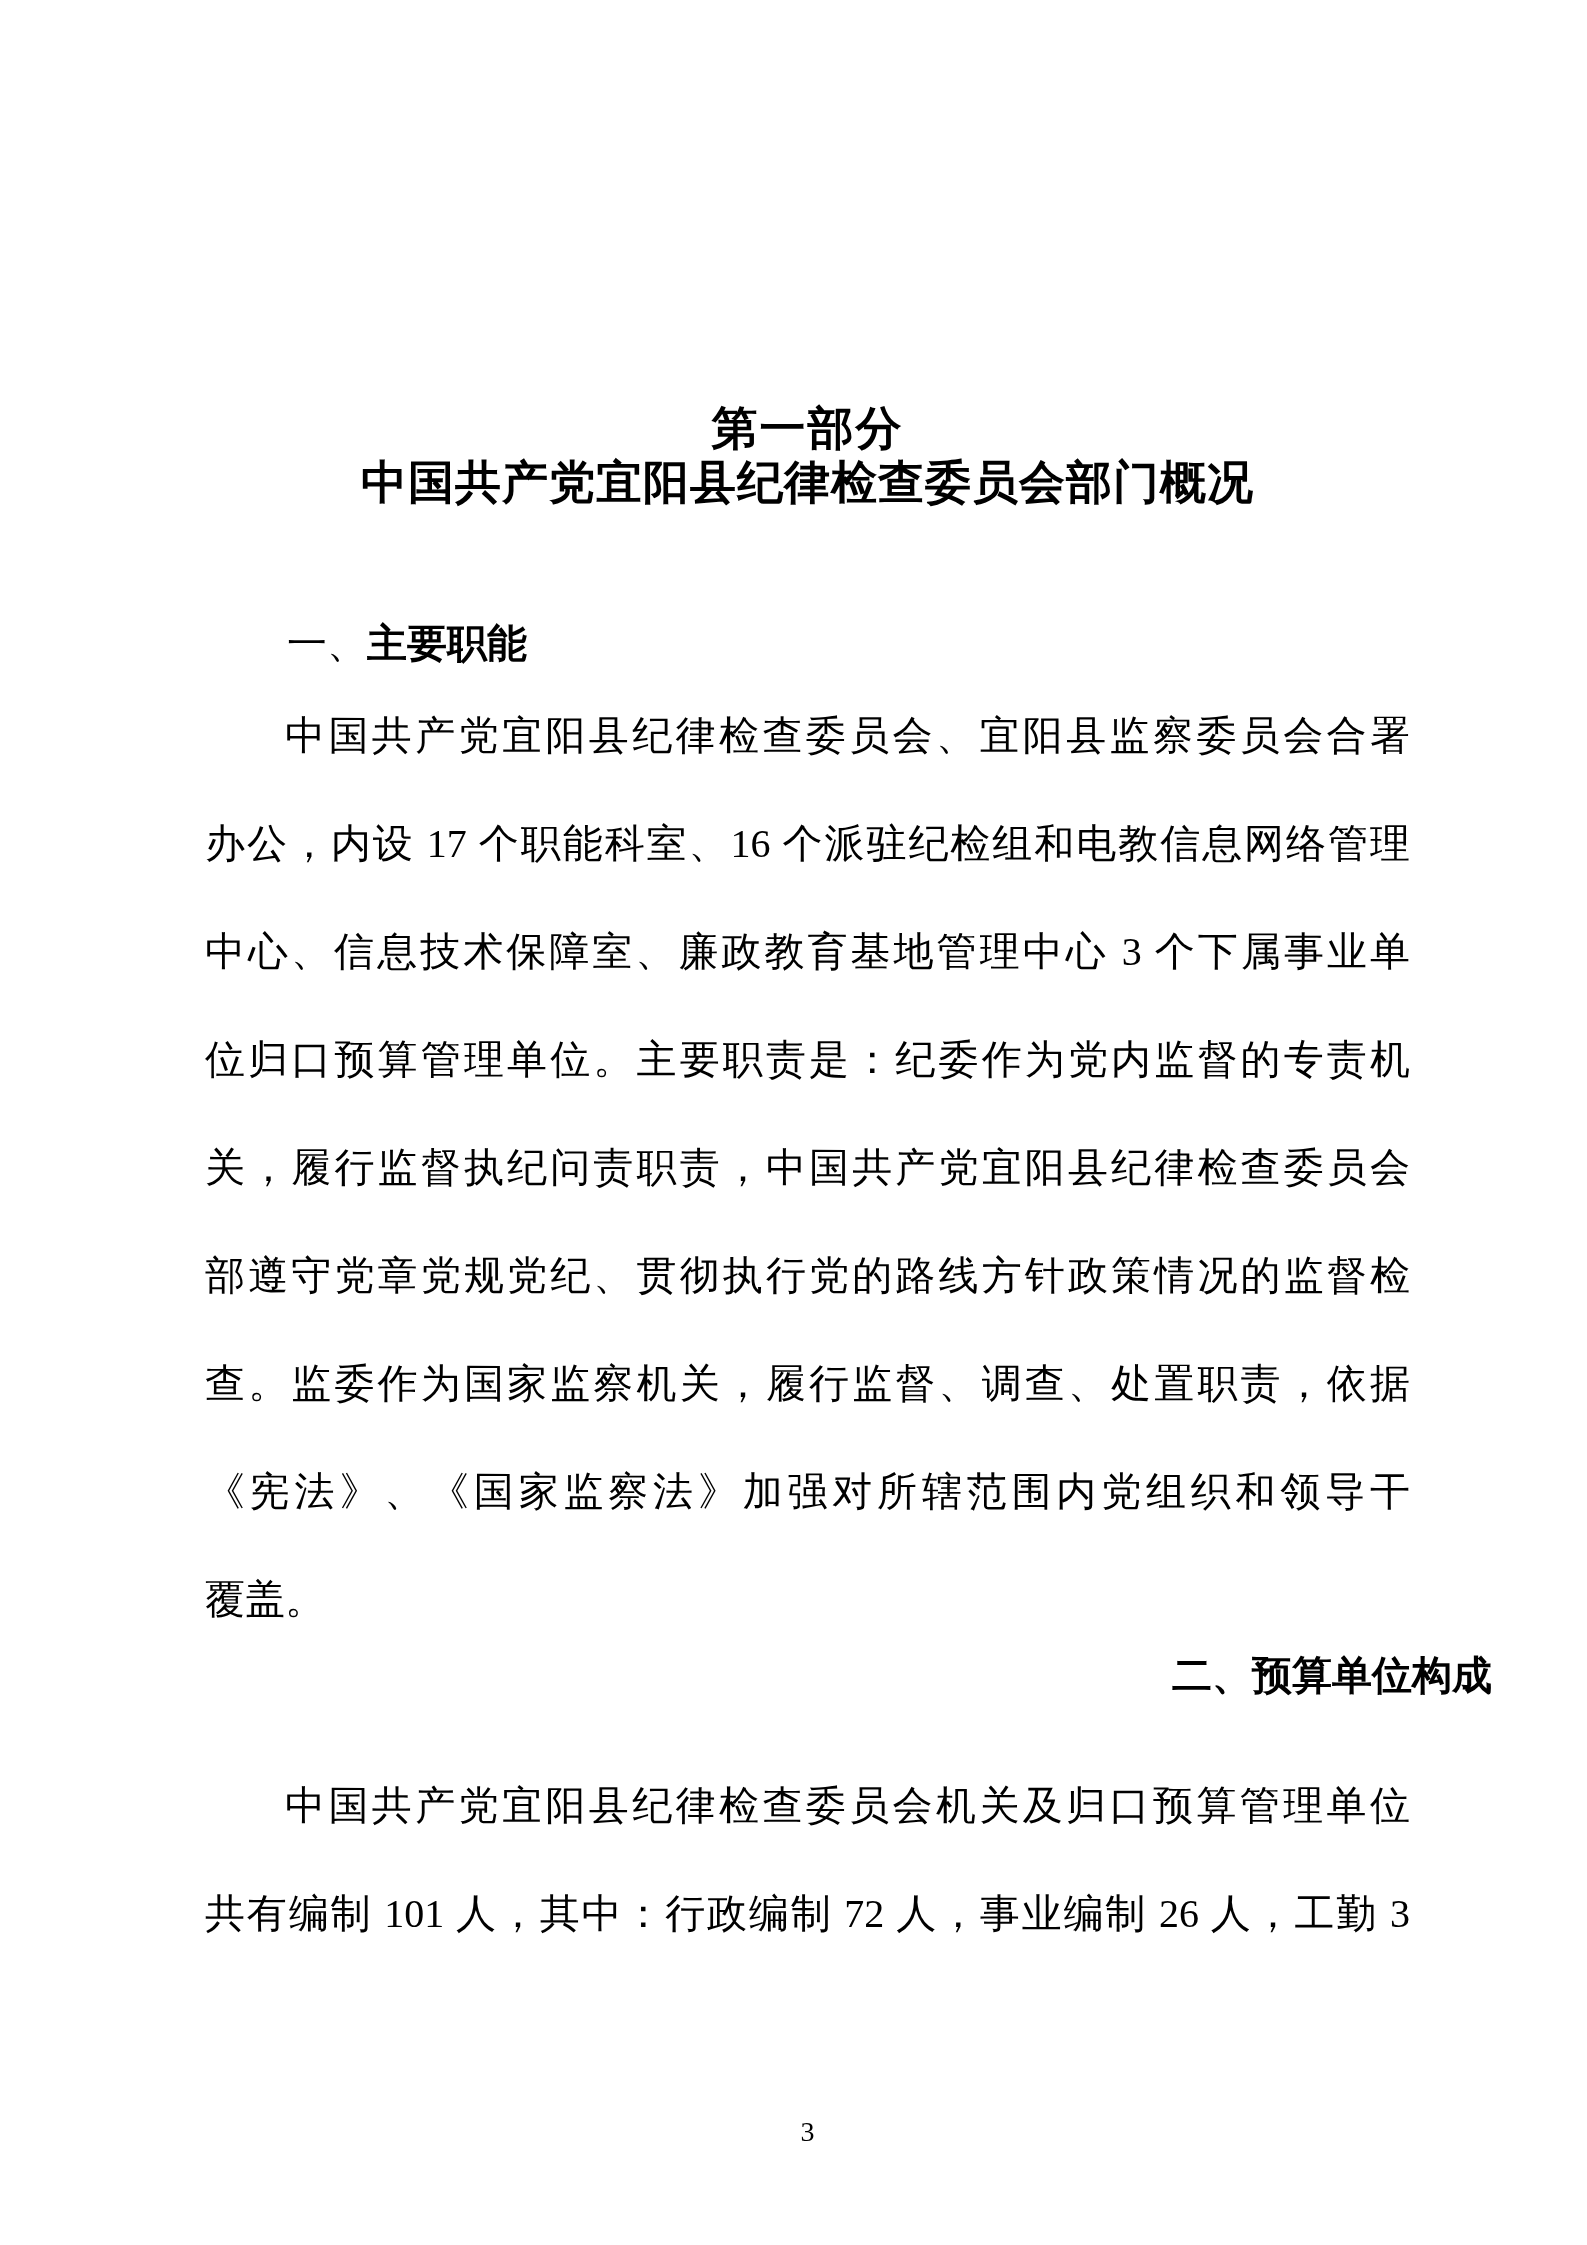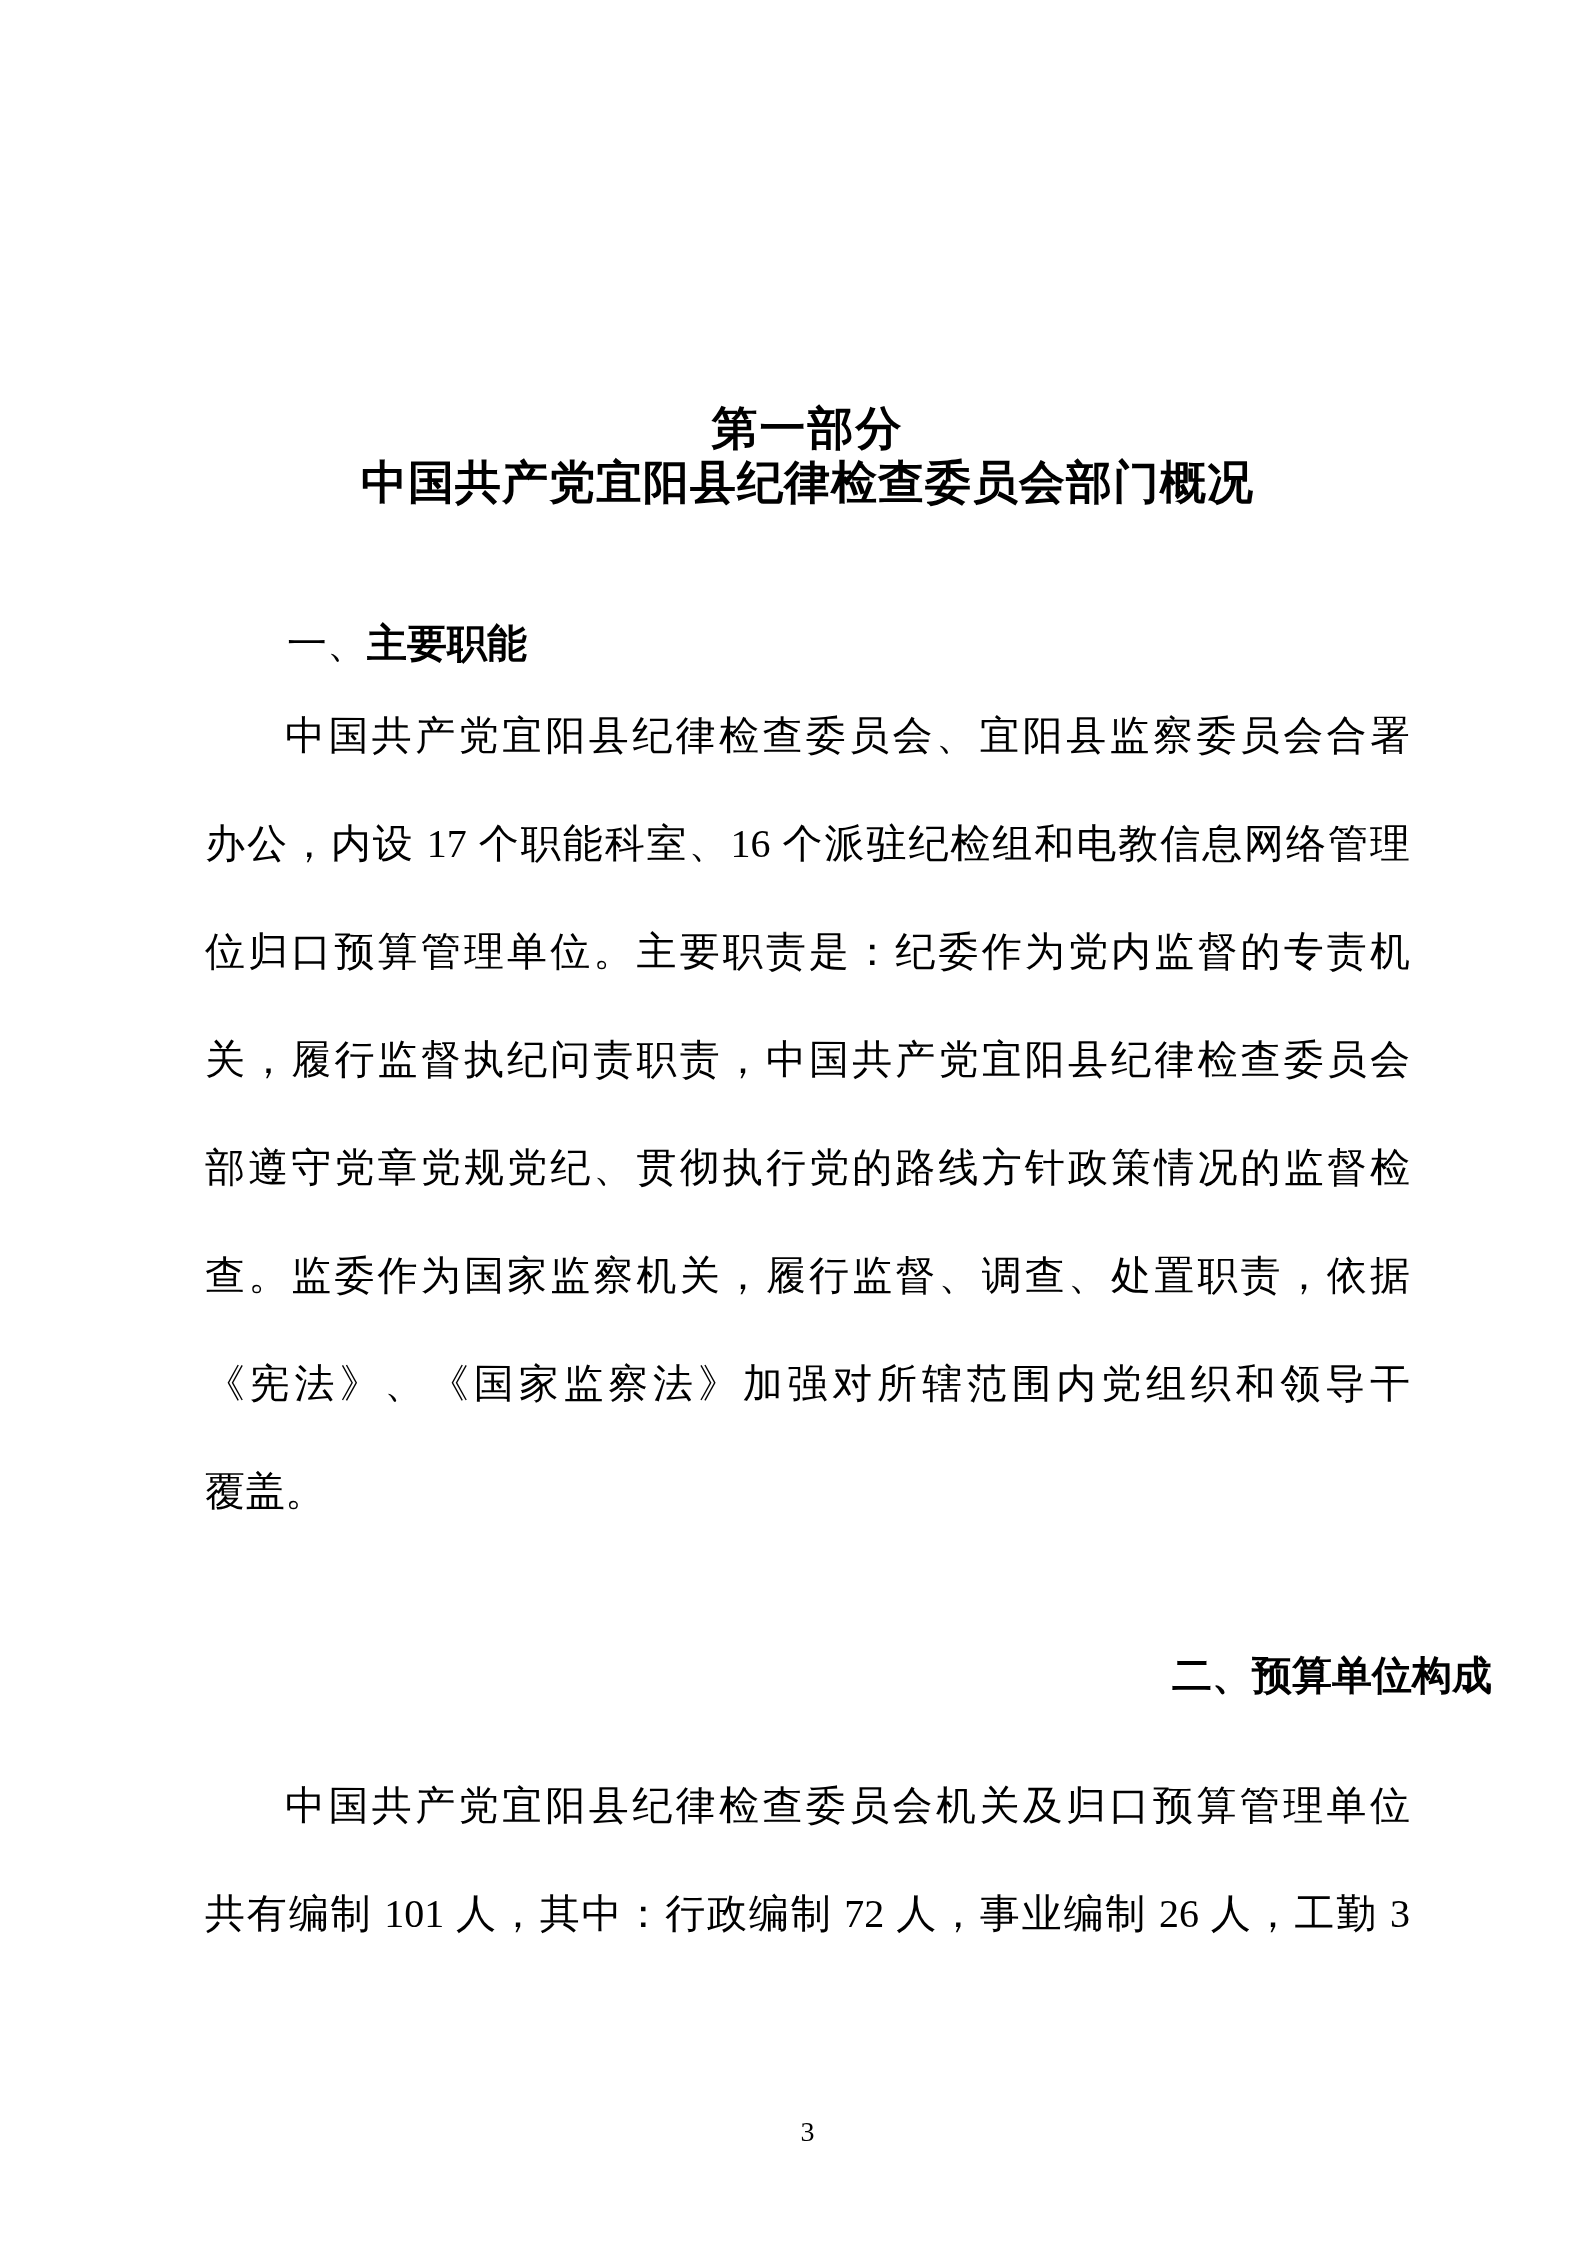--- a/index.html
+++ b/index.html
@@ -109,20 +109,21 @@
 
   <div class="doc-title">中国共产党宜阳县纪律检查委员会部门概况</div>
 
   <div class="section-heading s1">
     <span class="heading-num-light">一、</span><span class="heading-title">主要职能</span>
   </div>
 
   <div class="para p1">
     <div class="line first">中国共产党宜阳县纪律检查委员会、宜阳县监察委员会合署</div>
     <div class="line">办公，内设 17 个职能科室、16 个派驻纪检组和电教信息网络管理</div>
+    <div class="line">中心、信息技术保障室、廉政教育基地管理中心 3 个下属事业单</div>
     <div class="line">位归口预算管理单位。主要职责是：纪委作为党内监督的专责机</div>
     <div class="line">关，履行监督执纪问责职责，中国共产党宜阳县纪律检查委员会</div>
     <div class="line">部遵守党章党规党纪、贯彻执行党的路线方针政策情况的监督检</div>
     <div class="line">查。监委作为国家监察机关，履行监督、调查、处置职责，依据</div>
     <div class="line">《宪法》、《国家监察法》加强对所辖范围内党组织和领导干</div>
     <div class="line short">覆盖。</div>
   </div>
 
   <div class="section-heading s2">
     <span class="heading-num-bold">二、</span><span class="heading-title">预算单位构成</span>

